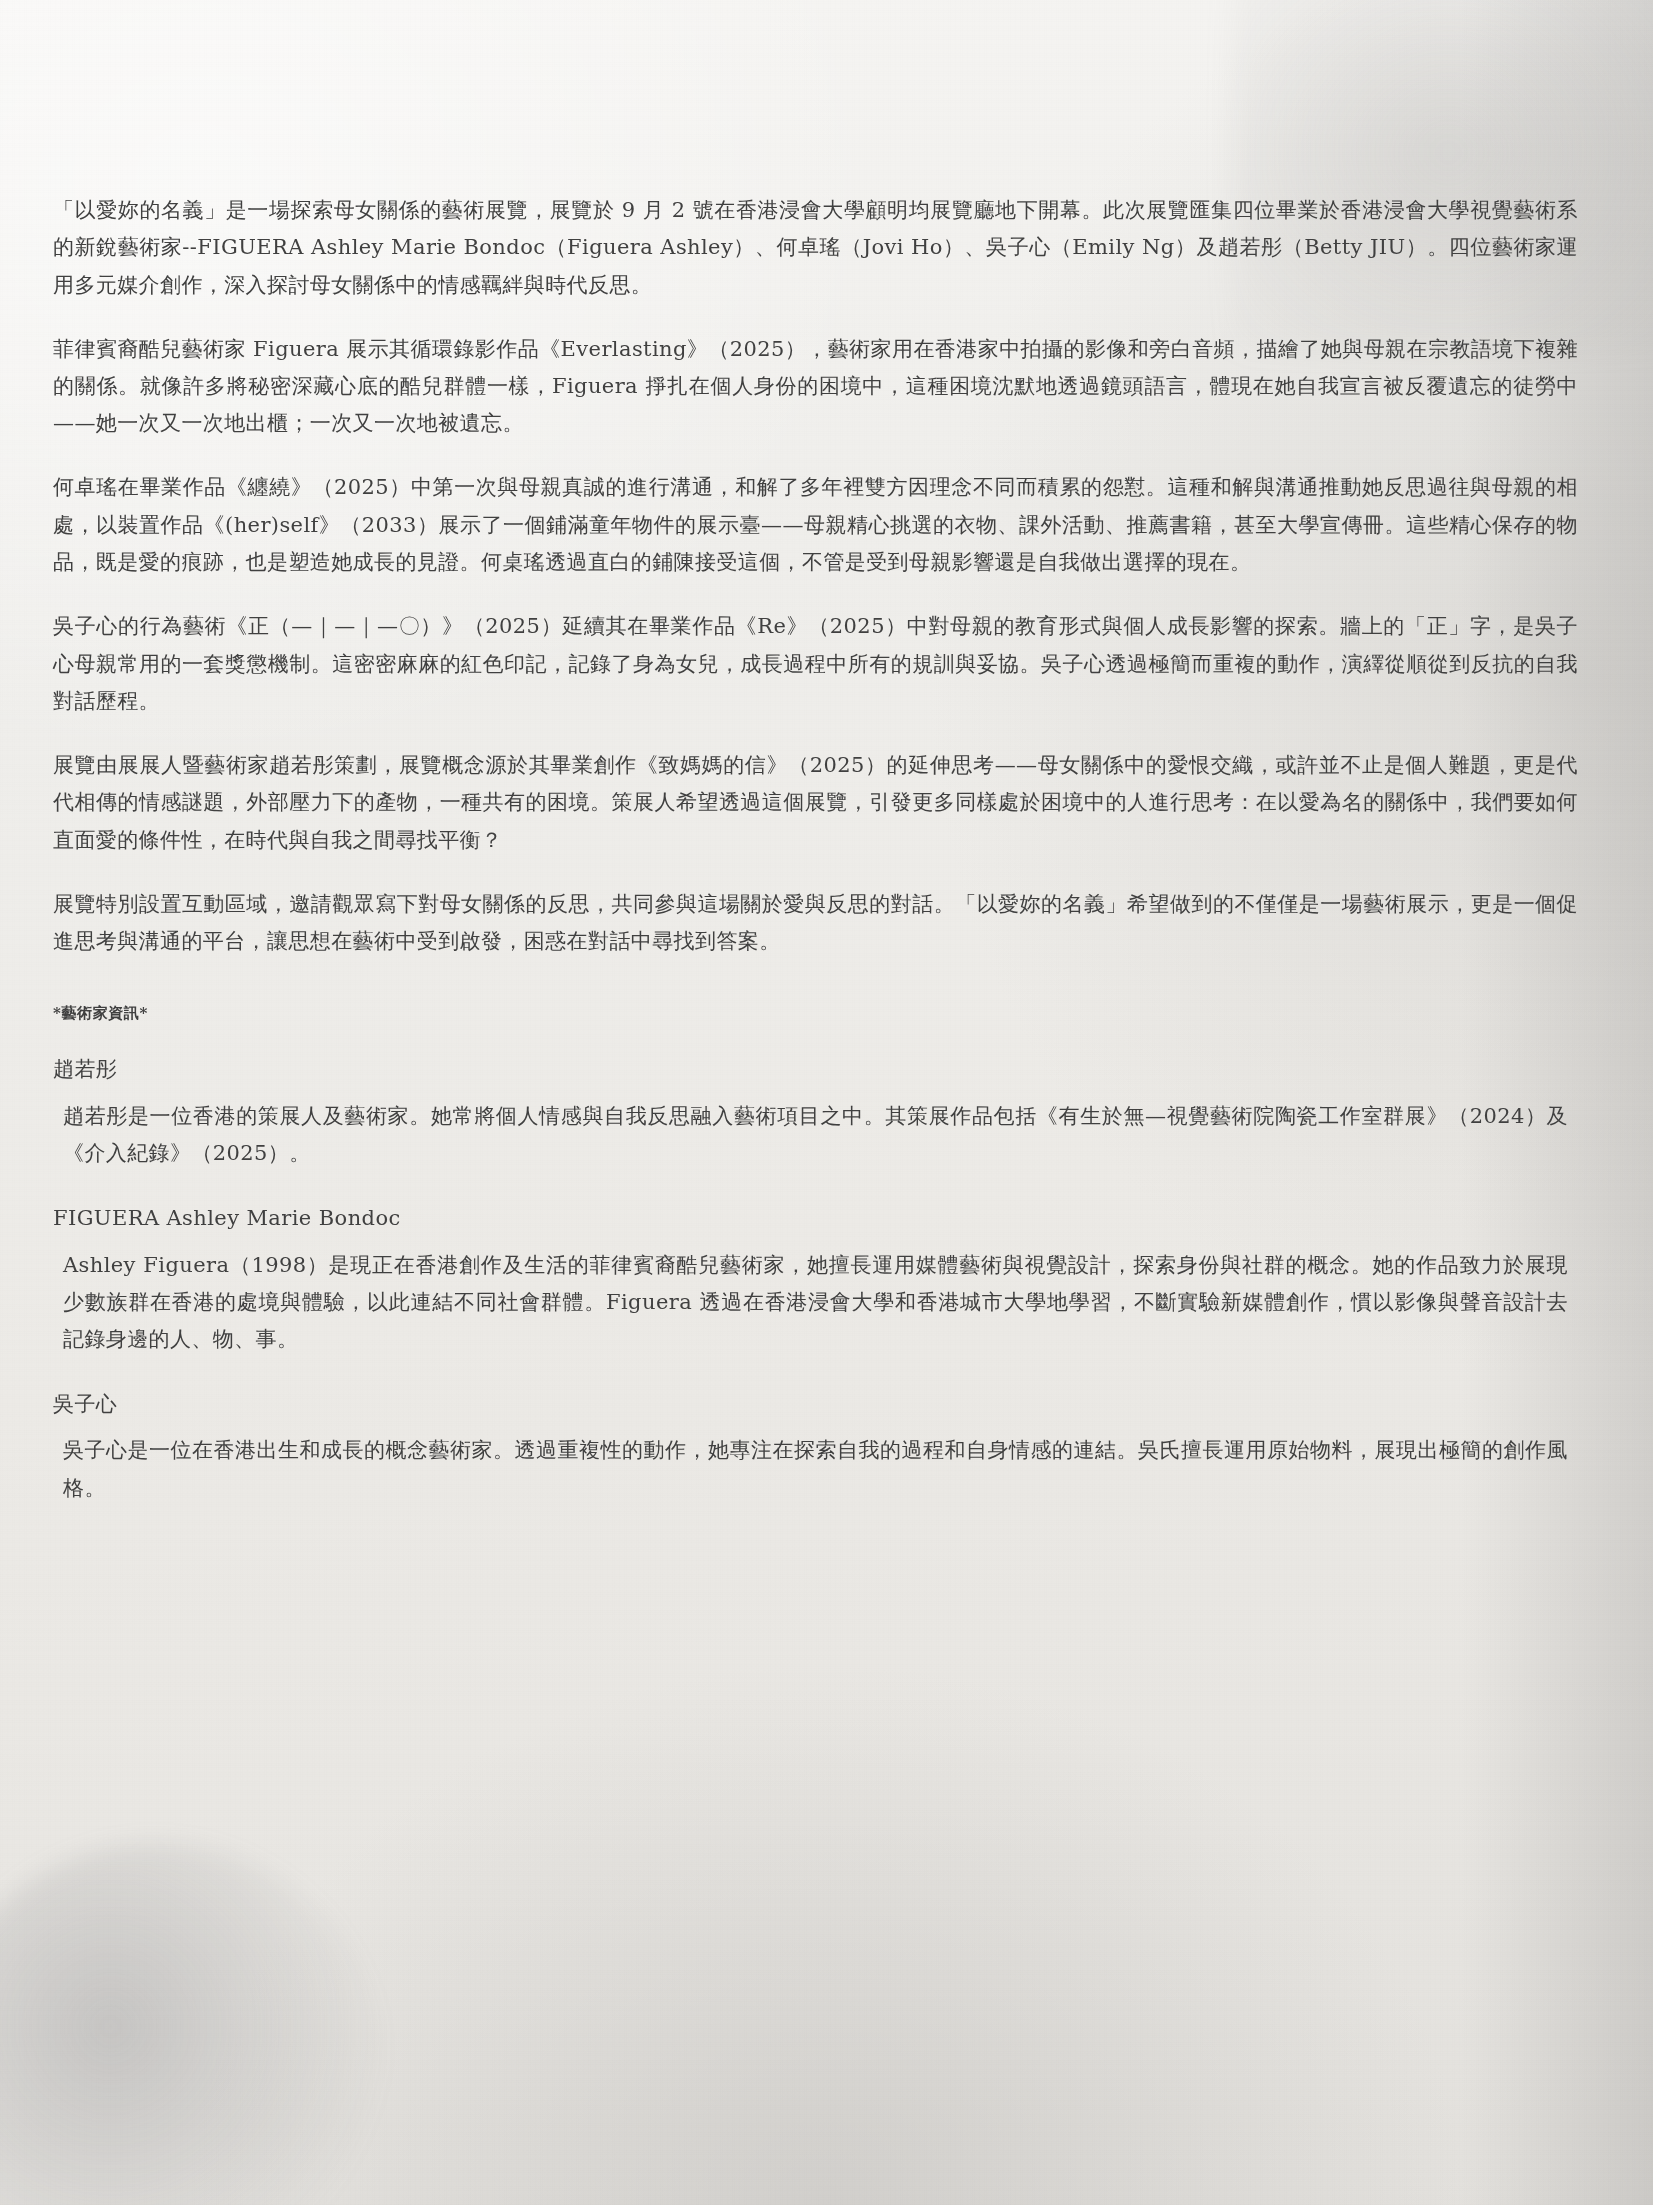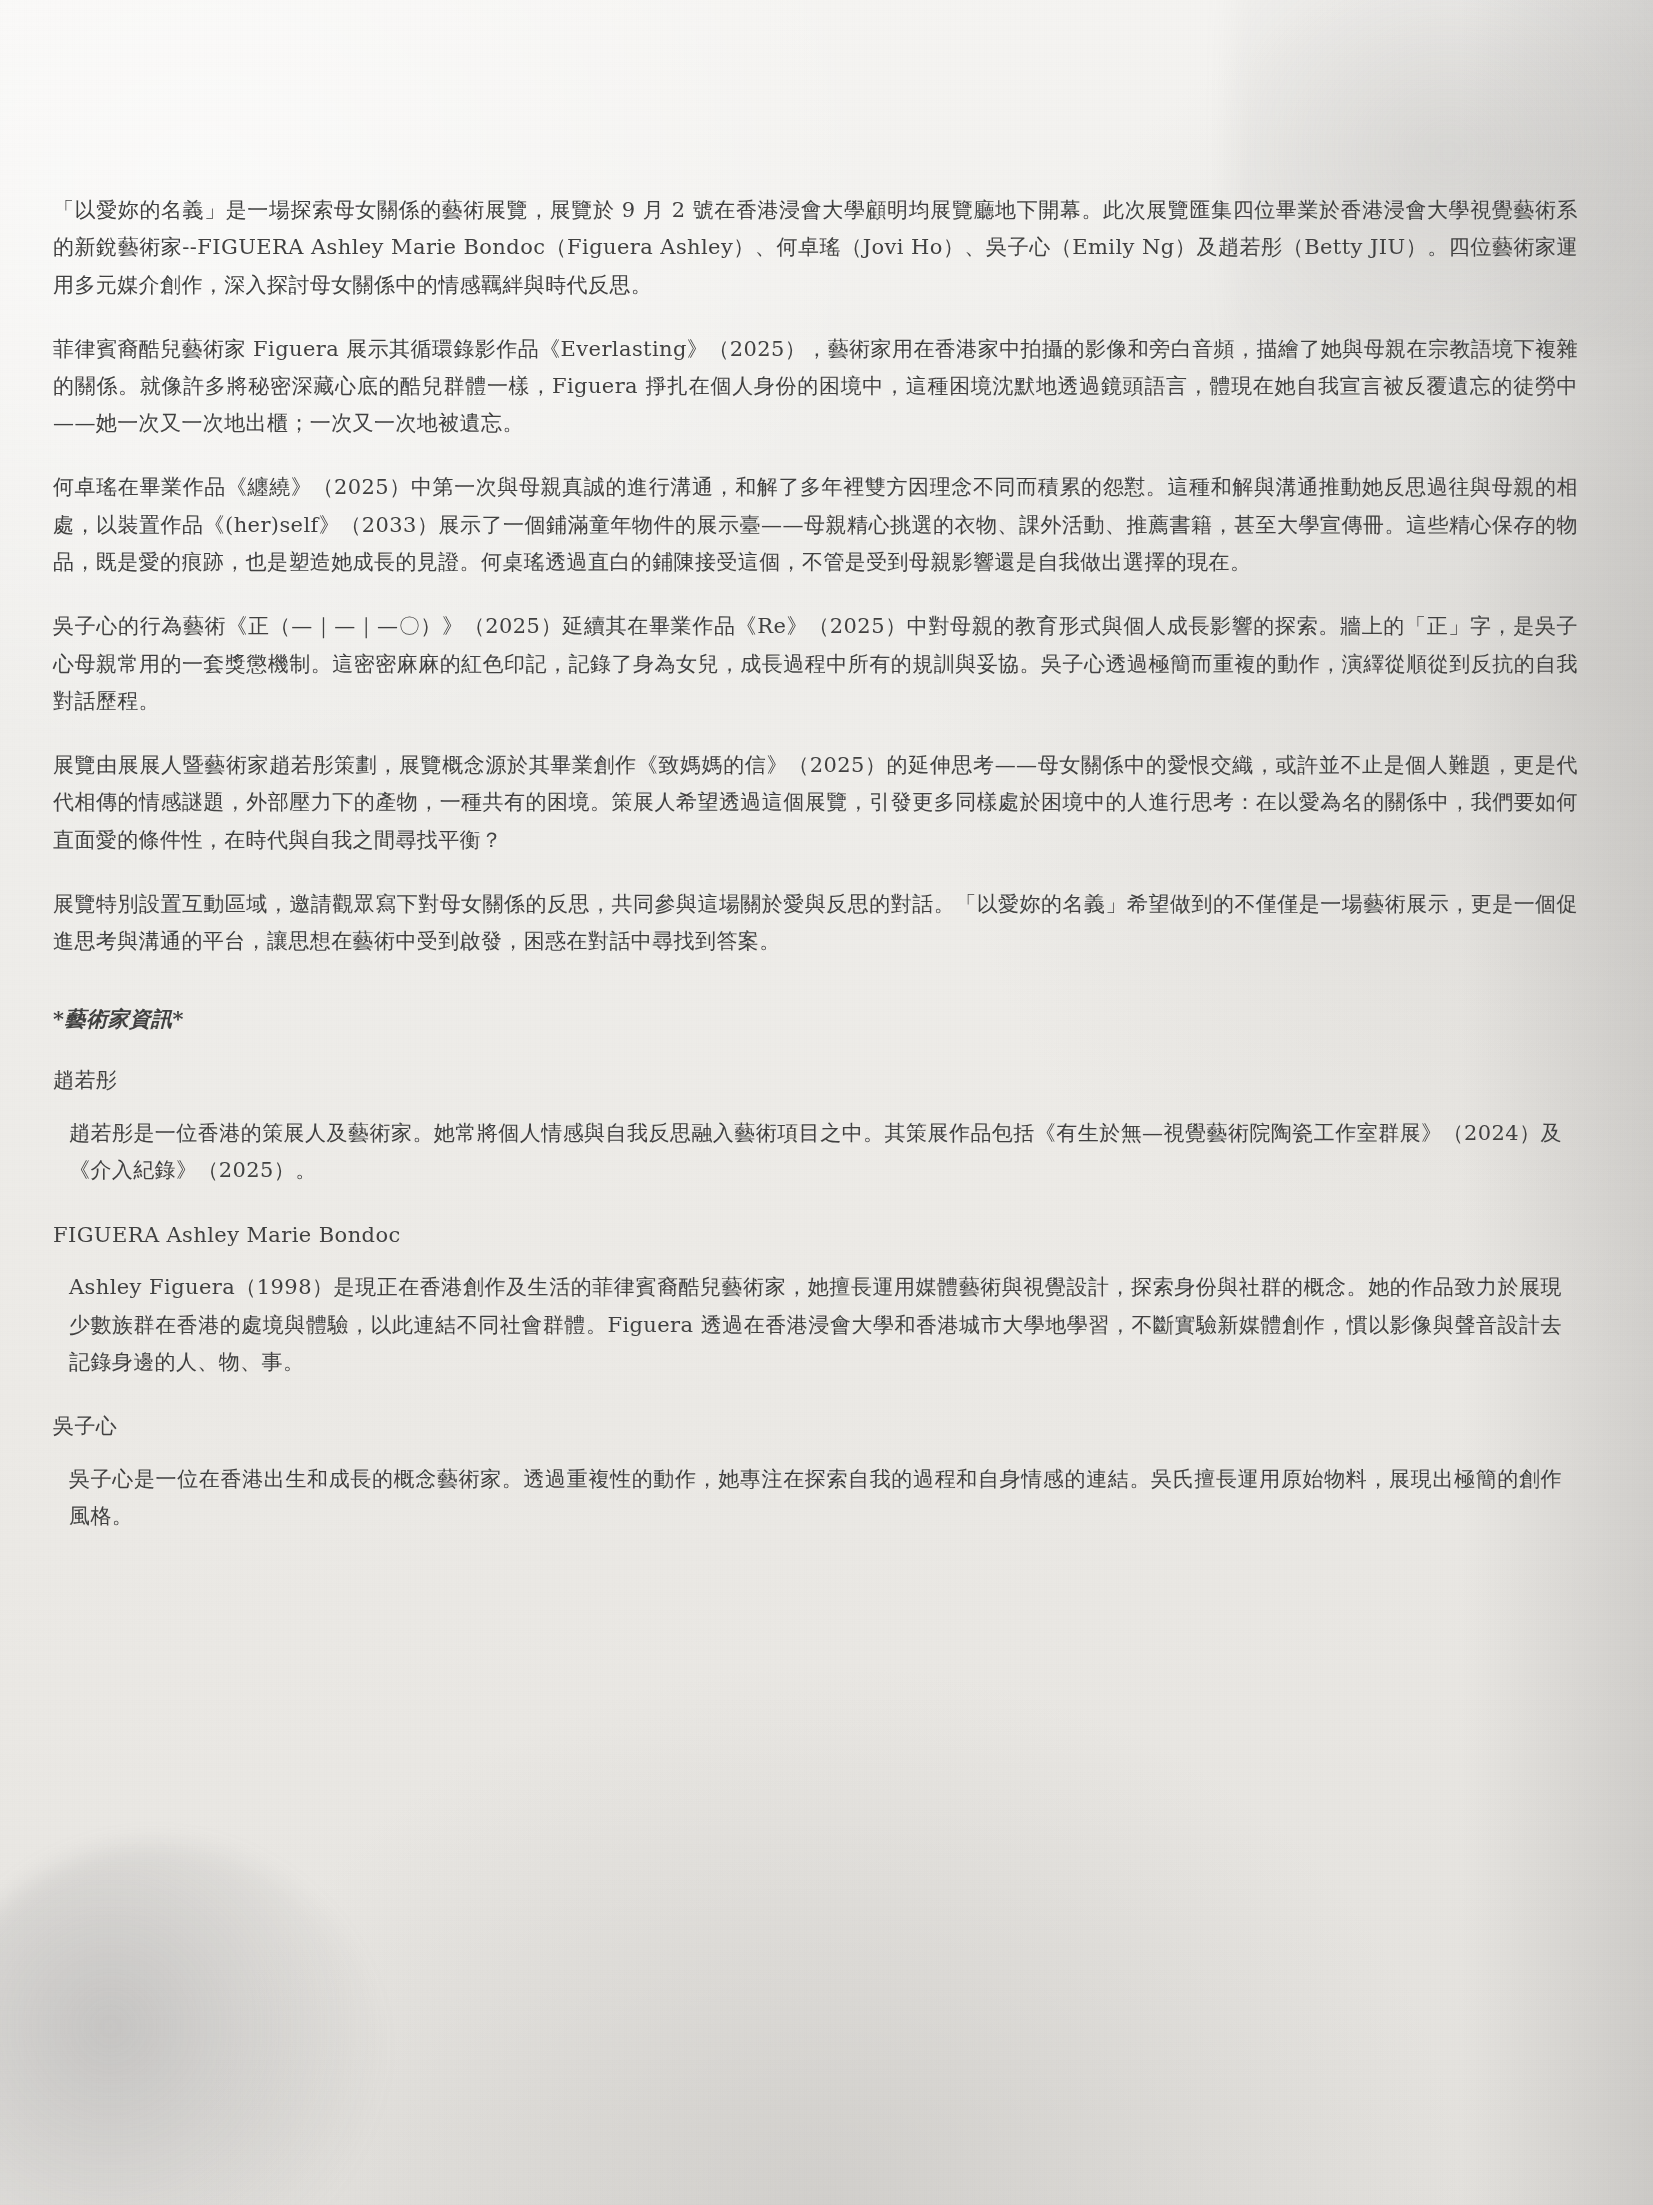--- a/index.html
+++ b/index.html
@@ -82,33 +82,32 @@
 
   .para {
     margin: 0 0 26.6px 0;
     text-indent: 0;
   }
   .para:last-child { margin-bottom: 0; }
 
   .section-title {
     font-weight: bold;
     margin: 40px 0 25.4px 0;
-    font-size: 21px;
+    font-size: 15px;
     letter-spacing: 0.6px;
-    font-style: italic;
   }
 
   .artist-block { margin: 0 0 28px 0; }
   .artist-name {
     font-weight: normal;
     margin: 0 0 2.4px 0;
     line-height: 1.7;
   }
   .artist-bio {
-    margin: 16px;
+    margin: 10px;
     text-align: justify;
     text-justify: inter-character;
   }
 </style>
 </head>
 <body>
 
 <div id="paper"></div>
 <div id="shade-tr"></div>
 <div id="shade-right"></div>

